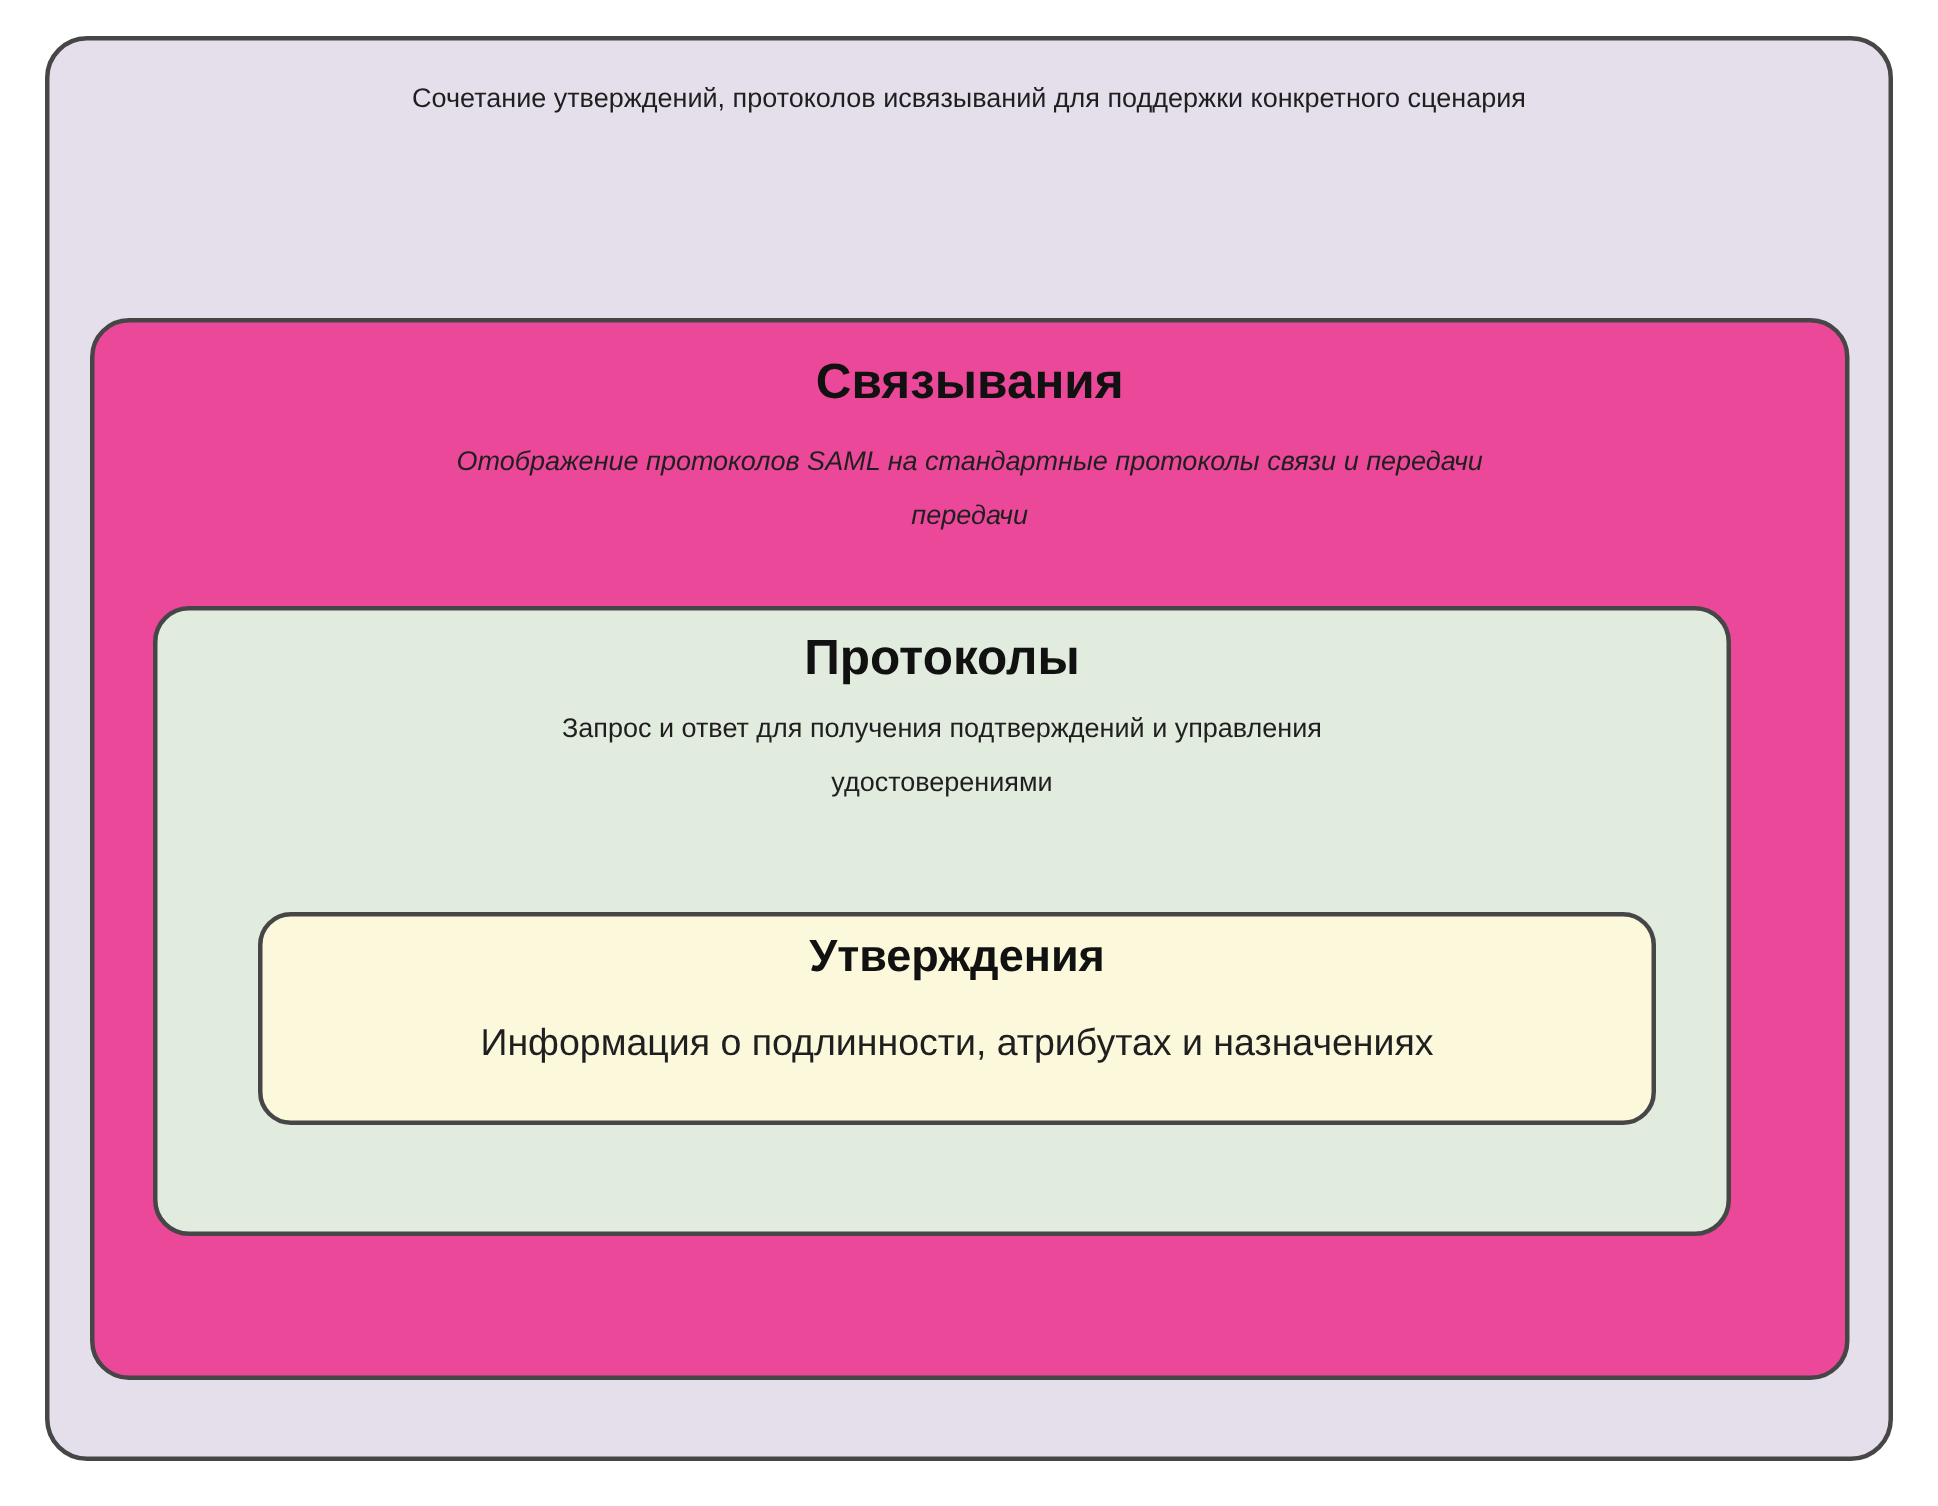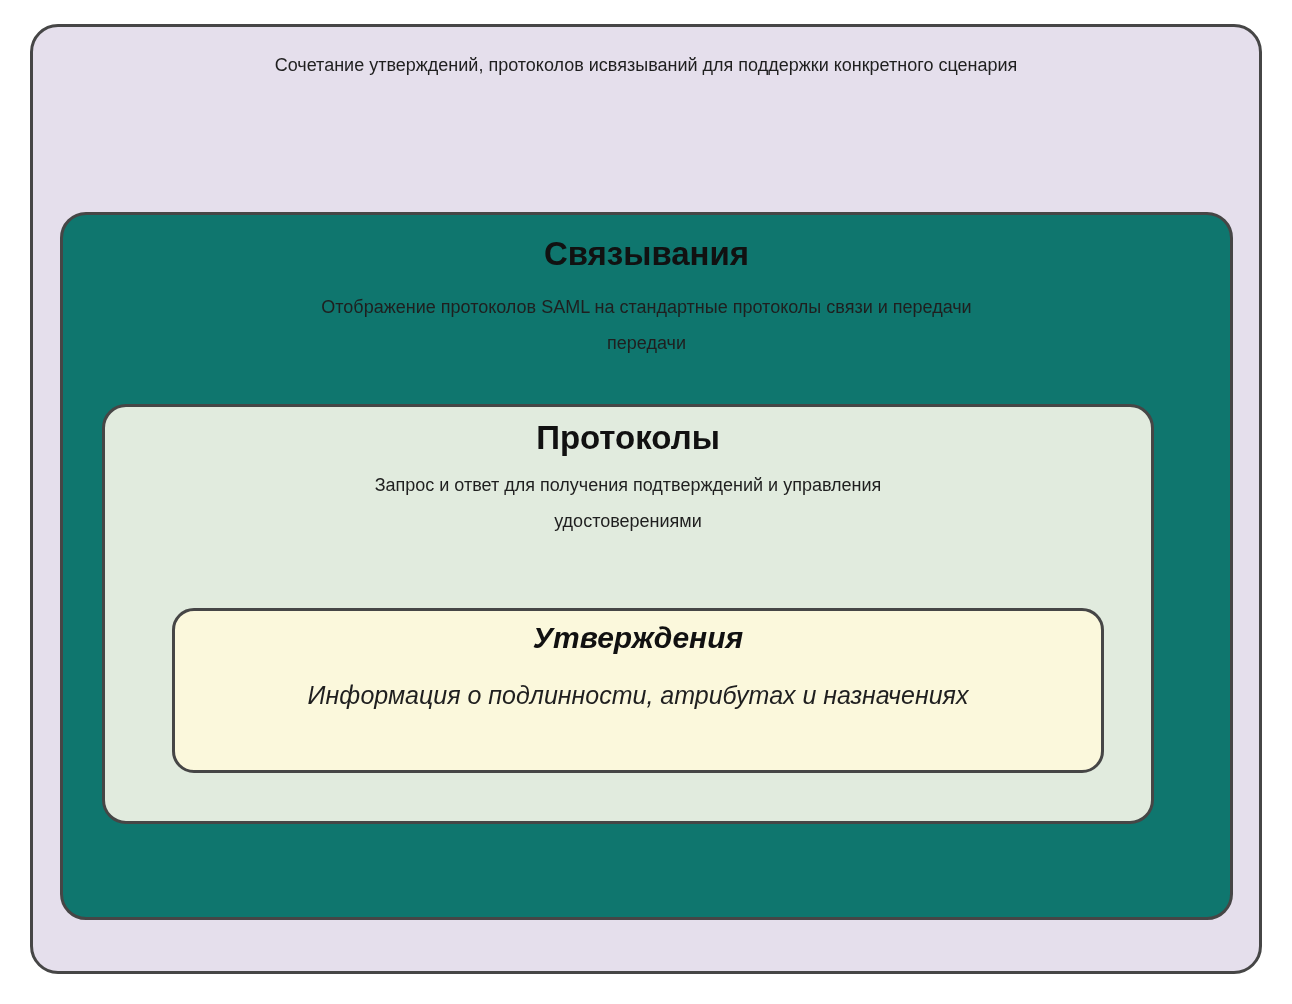--- a/index.html
+++ b/index.html
@@ -30,38 +30,37 @@
     height: 950px;
     border-radius: 28px;
     background: #e5dfec;
   }
   .layer-bindings {
     left: 27px;
     top: 185px;
     width: 1173px;
     height: 708px;
     border-radius: 26px;
-    background: #0f766e;
+    background: #ec4899;
   }
   .layer-protocols {
     left: 39px;
     top: 189px;
     width: 1052px;
     height: 420px;
     border-radius: 24px;
     background: #e1ebde;
   }
   .layer-assertions {
     left: 67px;
     top: 201px;
     width: 932px;
-    height: 165px;
+    height: 142px;
     border-radius: 22px;
     background: #fbf8dc;
-    font-style: italic;
   }
   .layer-title {
     margin: 0;
     font-weight: bold;
     color: #111111;
   }
   .layer-profiles > .layer-title {
     padding-top: 24px;
     font-size: 36px;
   }
@@ -83,20 +82,21 @@
     line-height: 36px;
     color: #1f1f1f;
   }
   .layer-profiles > .layer-desc {
     margin-top: 20px;
     max-width: 1180px;
   }
   .layer-bindings > .layer-desc {
     margin-top: 16px;
     max-width: 1060px;
+    font-style: italic;
   }
   .layer-protocols > .layer-desc {
     margin-top: 10px;
     max-width: 880px;
   }
   .layer-assertions > .layer-desc {
     margin-top: 22px;
     max-width: 880px;
     font-size: 25px;
   }

